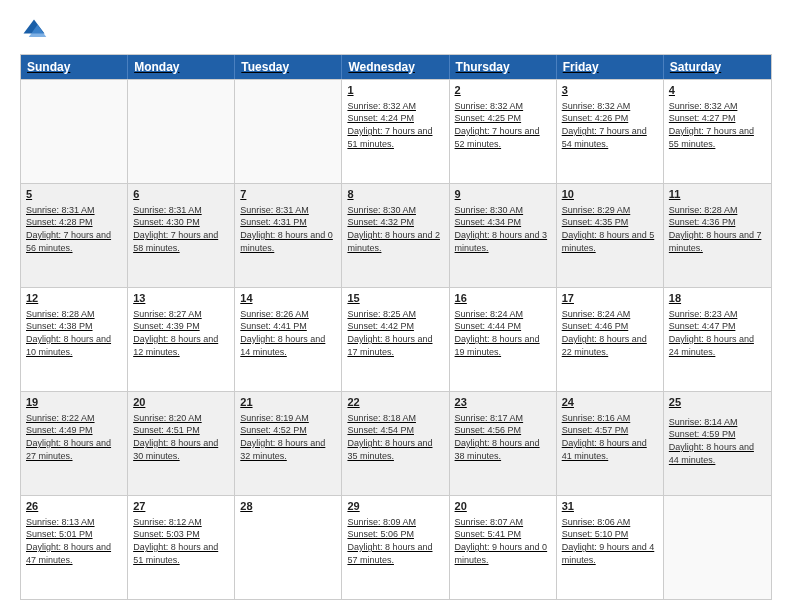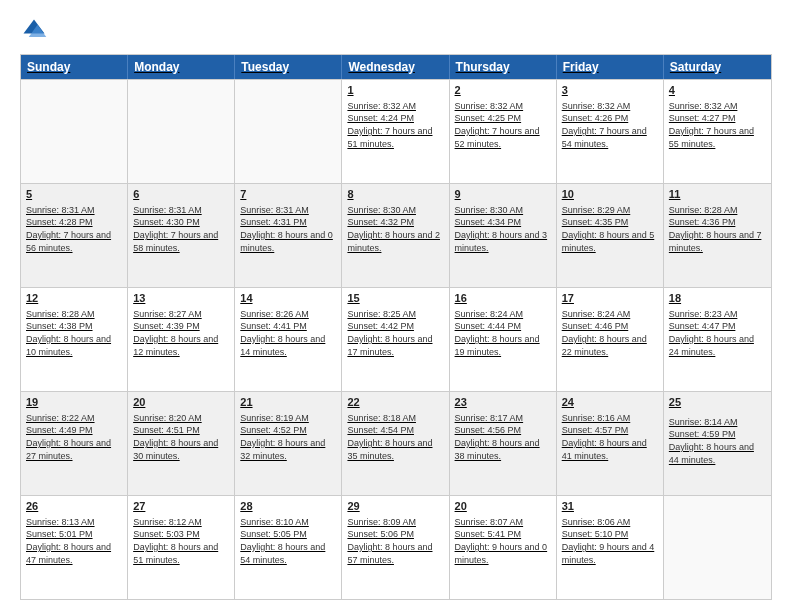--- a/index.html
+++ b/index.html
@@ -311,23 +311,20 @@
 Daylight: 8 hours and 47 minutes.</div>
           </div>
           <div class="cal-cell">
             <div class="day-number">27</div>
             <div class="cell-text" style="white-space: pre-line;">Sunrise: 8:12 AM
 Sunset: 5:03 PM
 Daylight: 8 hours and 51 minutes.</div>
           </div>
           <div class="cal-cell">
             <div class="day-number">28</div>
-            <div class="cell-text" style="white-space: pre-line;">Sunrise: 8:10 AM
-Sunset: 5:05 PM
-Daylight: 8 hours and 54 minutes.</div>
           </div>
           <div class="cal-cell">
             <div class="day-number">29</div>
             <div class="cell-text" style="white-space: pre-line;">Sunrise: 8:09 AM
 Sunset: 5:06 PM
 Daylight: 8 hours and 57 minutes.</div>
           </div>
           <div class="cal-cell">
             <div class="day-number">20</div>
             <div class="cell-text" style="white-space: pre-line;">Sunrise: 8:07 AM

